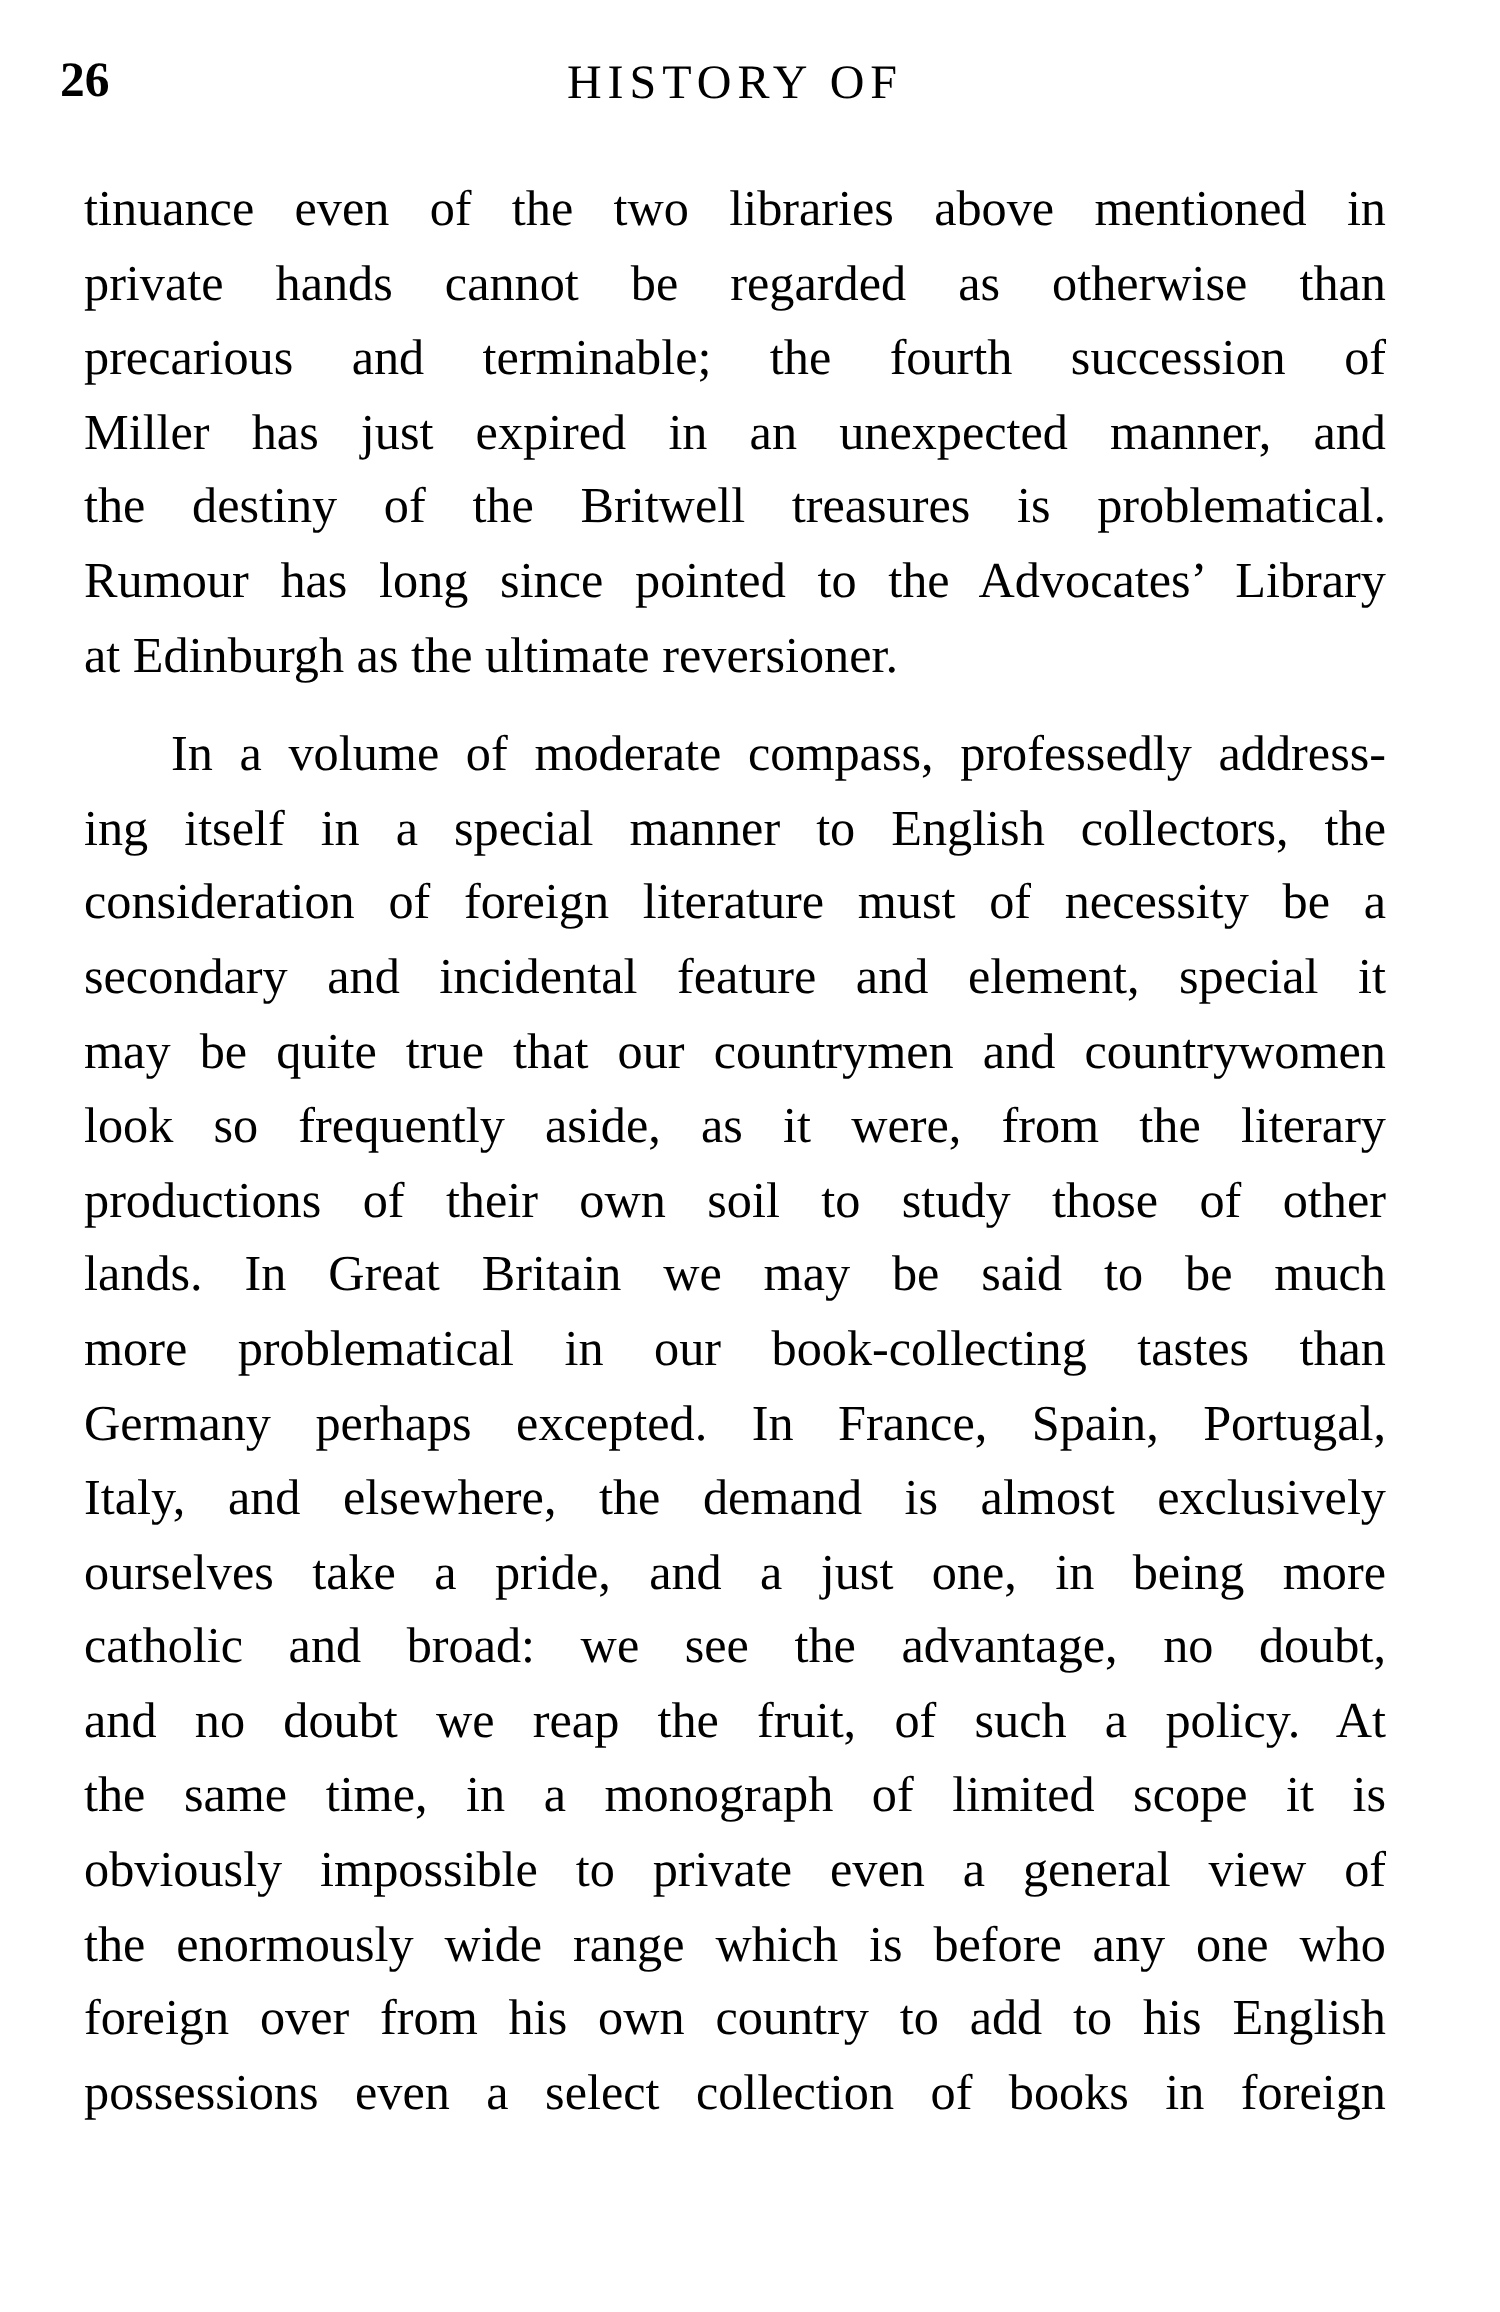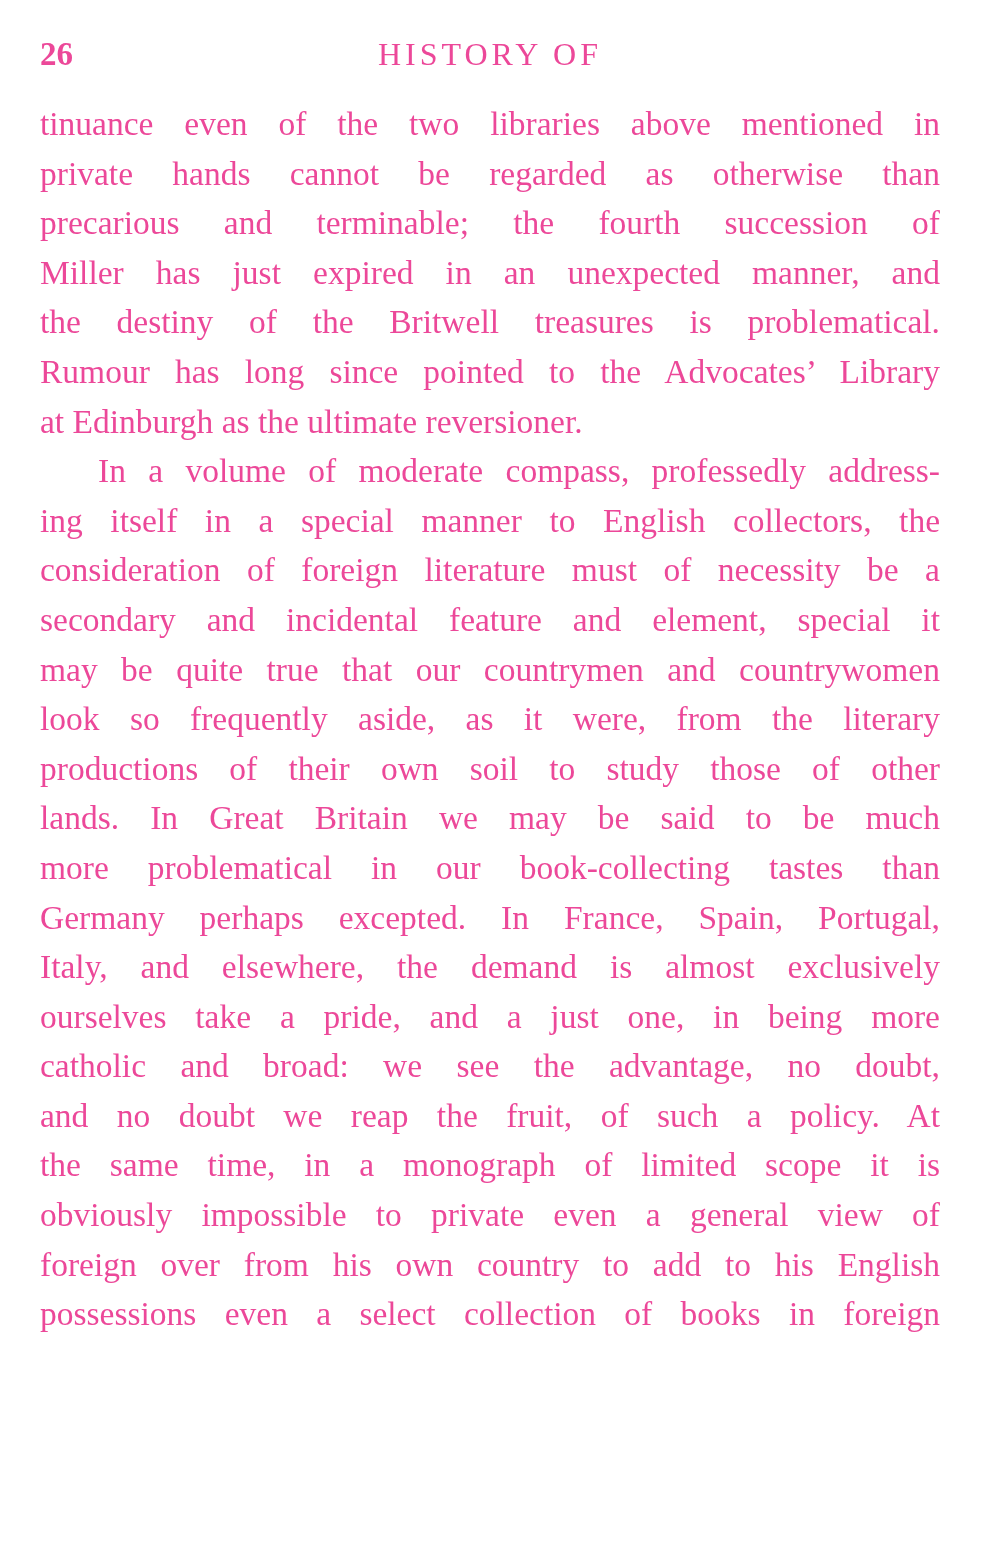--- a/index.html
+++ b/index.html
@@ -1,34 +1,34 @@
 <!DOCTYPE html>
 <html><head>
 <meta charset="utf-8">
 <style>
   html, body { margin: 0; padding: 0; background: #ffffff; }
   body { width: 1000px; height: 1541px; position: relative; overflow: hidden; }
   .page {
     position: absolute; left: 40px; top: 0; width: 900px;
     font-family: "Liberation Serif", "DejaVu Serif", serif;
-    color: #ec4899;
+    color: #000000;
   }
   .header {
     position: relative; height: 110px;
   }
   .page-number {
     position: absolute; left: 0; top: 36px; font-size: 33px; font-weight: bold;
   }
   .running-title {
     position: absolute; left: 0; right: 0; top: 36px; text-align: center;
     font-size: 32px; letter-spacing: 4px; font-family: Liberation Serif, serif;
   }
   .para {
     font-size: 33.5px; line-height: 49.6px; text-align: justify;
-    margin: 0;
+    margin: 16px;
   }
   .line {
     display: block; text-align: justify; text-align-last: justify; white-space: nowrap;
     height: 49.6px;
   }
   .line.last { text-align-last: left; }
   .indent { padding-left: 58px; }
   .body-text { position: absolute; top: 99px; left: 0; width: 900px; }
 </style>
 </head>
@@ -60,17 +60,18 @@
       <span class="line">productions of their own soil to study those of other</span>
       <span class="line">lands. In Great Britain we may be said to be much</span>
       <span class="line">more problematical in our book-collecting tastes than</span>
       <span class="line">Germany perhaps excepted. In France, Spain, Portugal,</span>
       <span class="line">Italy, and elsewhere, the demand is almost exclusively</span>
       <span class="line">ourselves take a pride, and a just one, in being more</span>
       <span class="line">catholic and broad: we see the advantage, no doubt,</span>
       <span class="line">and no doubt we reap the fruit, of such a policy. At</span>
       <span class="line">the same time, in a monograph of limited scope it is</span>
       <span class="line">obviously impossible to private even a general view of</span>
+      <span class="line">the enormously wide range which is before any one who</span>
       <span class="line">foreign over from his own country to add to his English</span>
       <span class="line">possessions even a select collection of books in foreign</span>
     </div>
   </div>
 </div>
 
 </body></html>

